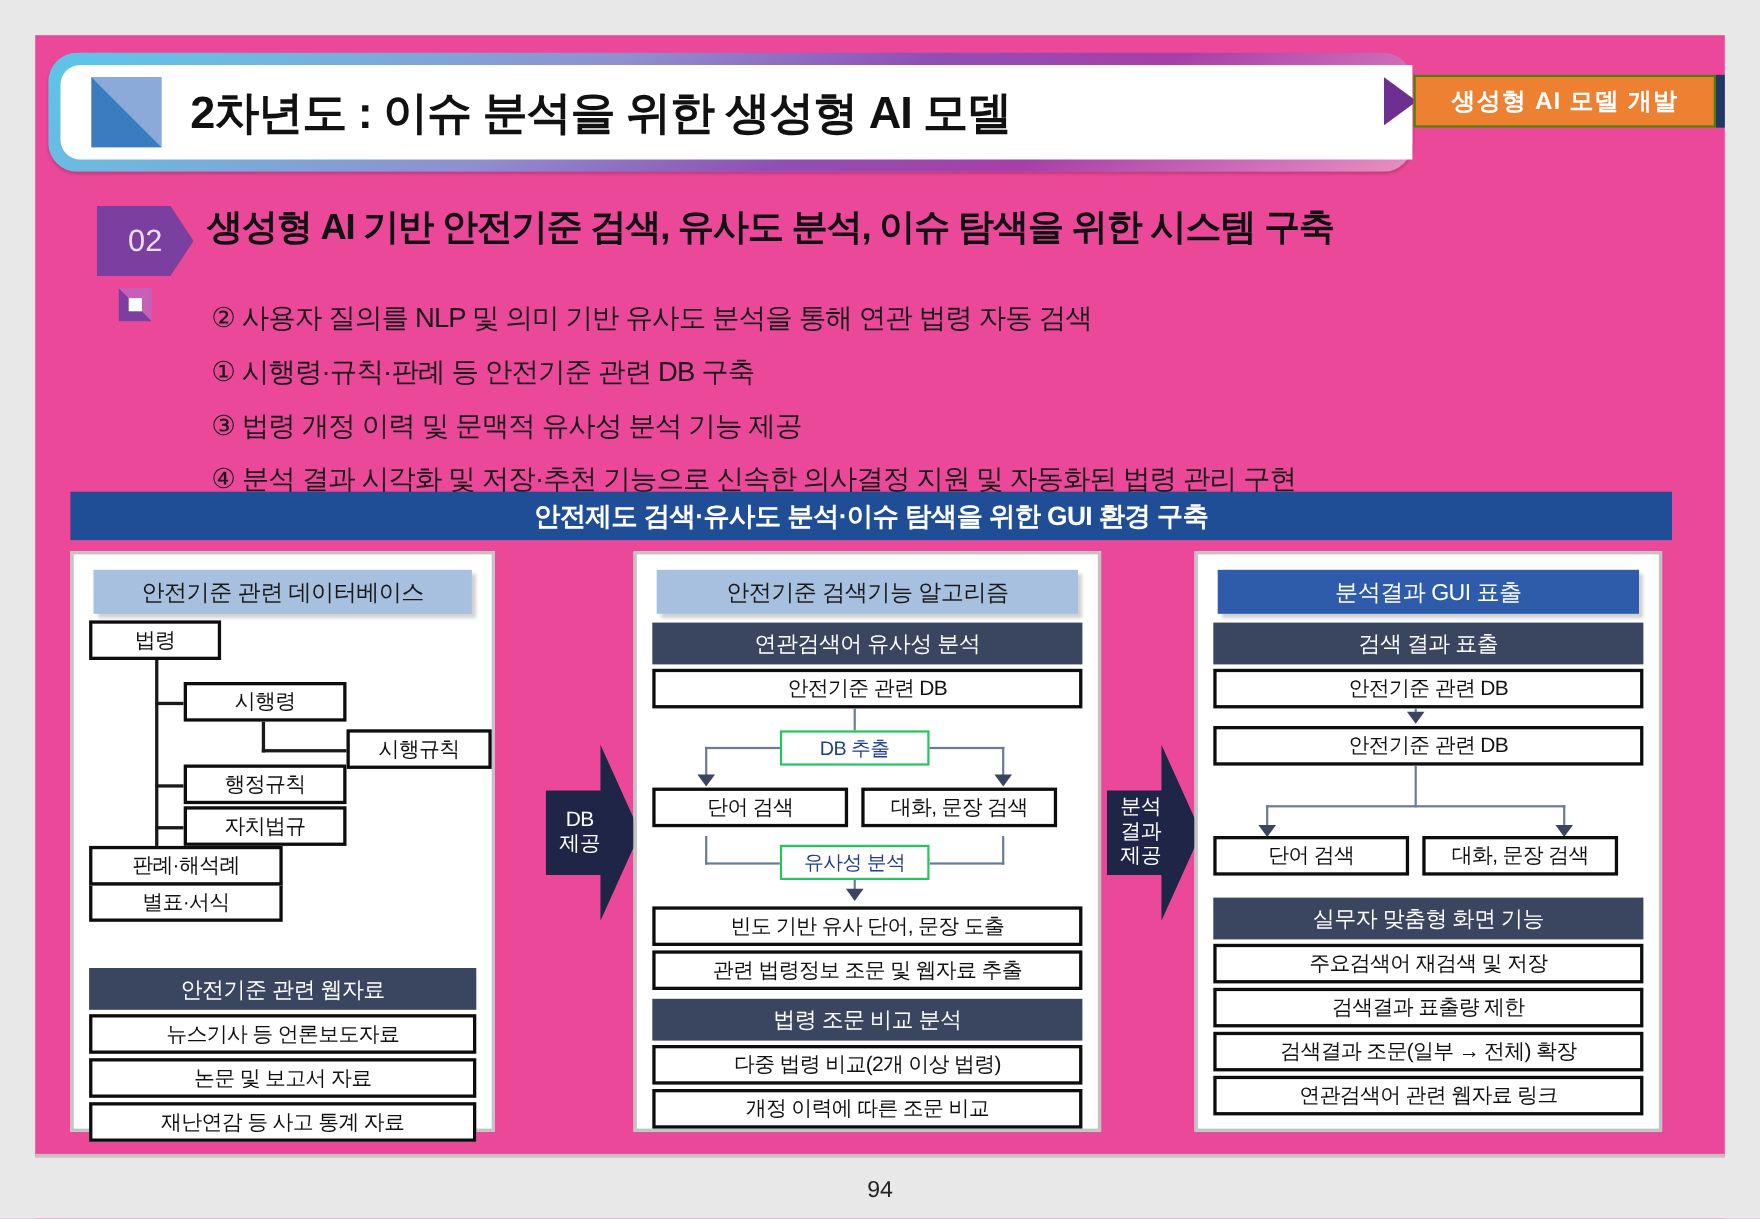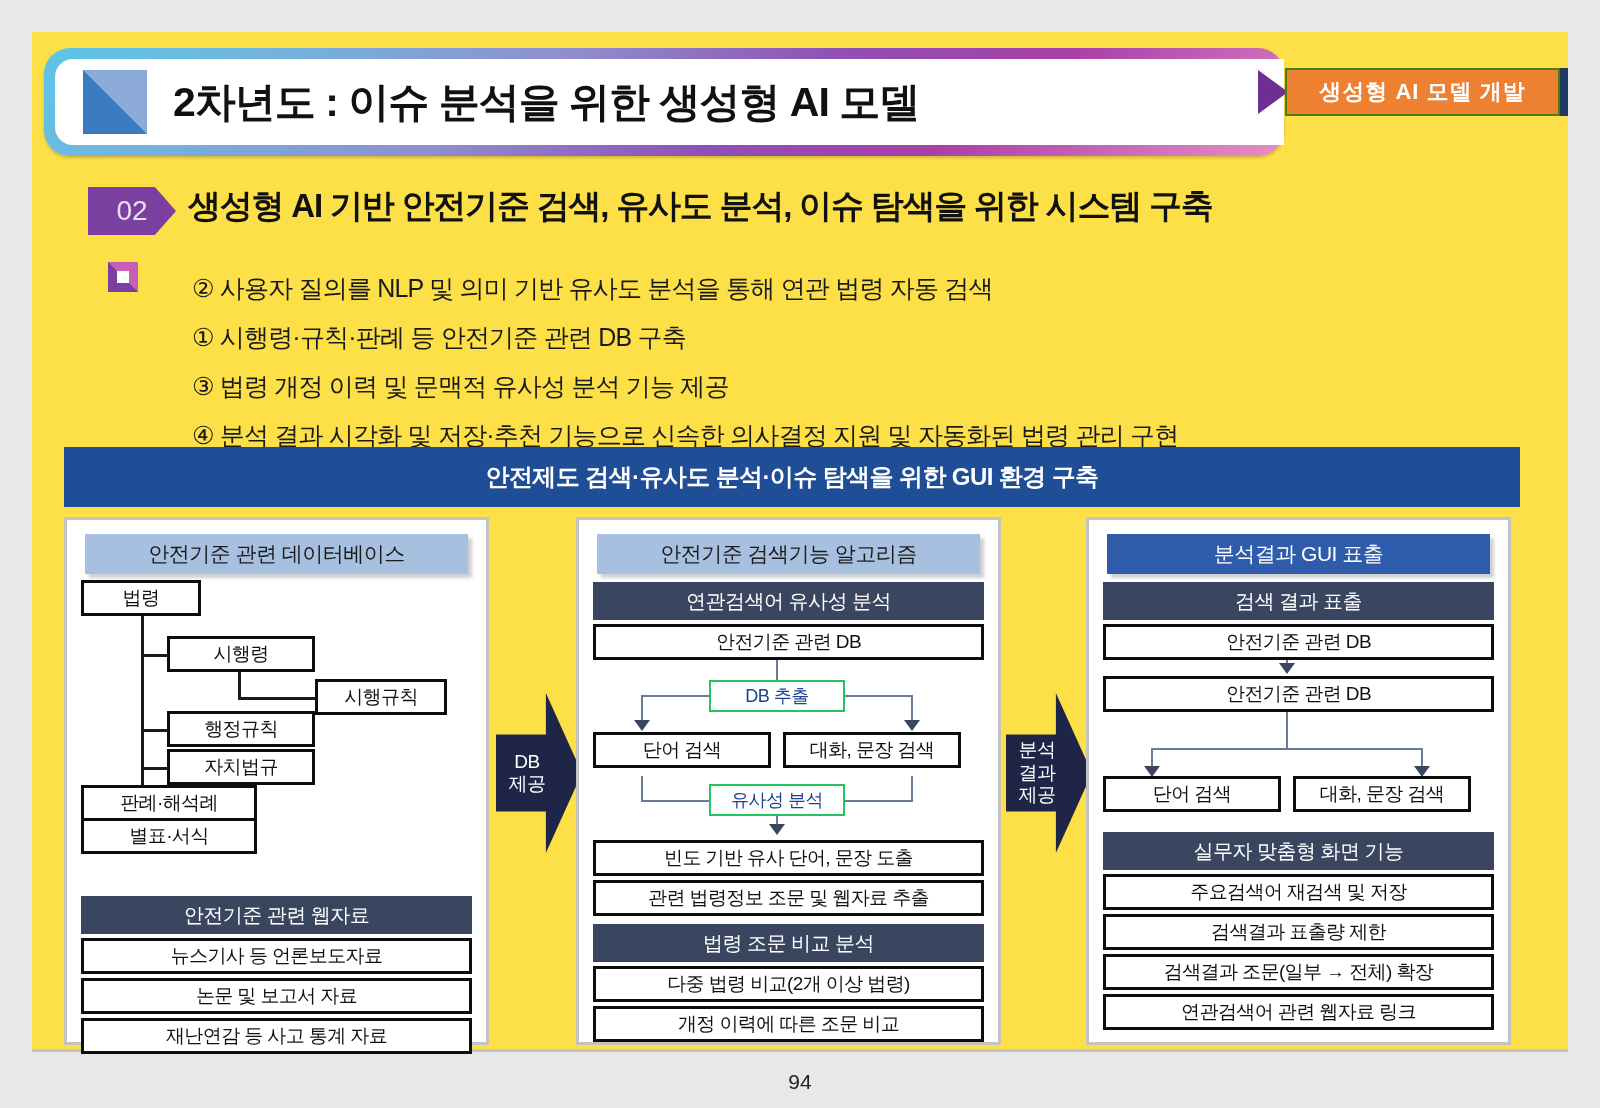--- a/index.html
+++ b/index.html
@@ -4,21 +4,21 @@
 <style>
   * { box-sizing: border-box; }
   html, body {
     margin: 0; padding: 0;
     background: #e8e8e8;
     font-family: "Liberation Sans", "DejaVu Sans", sans-serif;
   }
   #slide {
     position: relative;
     width: 1600px; height: 1108px;
-    background: #fde047;
+    background: #ec4899;
     margin: 0 auto;
     overflow: hidden;
     padding-left: 44px;
   }
   
   .frame-top    { position:absolute; left:0; top:0; width:1600px; height:32px; background:#e8e8e8; }
   .frame-bottom { position:absolute; left:0; bottom:0; width:1600px; height:56px; background:#e8e8e8; }
   .frame-left   { position:absolute; left:0; top:0; width:32px; height:1108px; background:#e8e8e8; }
   .frame-right  { position:absolute; right:0; top:0; width:32px; height:1108px; background:#e8e8e8; }
   .frame-rule   { position:absolute; left:32px; bottom:56px; width:1536px; height:3px; background:#c2c2c2; }
@@ -61,21 +61,21 @@
     color:#ffffff; font-size:22px; font-weight:bold; letter-spacing:1px;
     white-space:nowrap;
   }
   .header-badge-edge {
     position:absolute; left:1560px; top:68px; width:8px; height:48px;
     background:#1f3864;
   }
 
   
   .sec-num {
-    position:absolute; left:88px; top:187px; width:88px; height:48px;
+    position:absolute; left:88px; top:187px; width:88px; height:64px;
     background:#7b3fa0; color:#e9dff2;
     font-size:28px; display:flex; align-items:center; justify-content:center;
     clip-path: polygon(0 0, 76% 0, 100% 50%, 76% 100%, 0 100%);
     text-align: center;
   }
   .sec-title {
     position:absolute; left:188px; top:184px;
     font-size:33px; font-weight:bold; color:#111; letter-spacing:-1.2px;
     white-space:nowrap;
   }
@@ -89,31 +89,31 @@
   .bullet-mark i { display:block; width:12px; height:12px; background:#fff; }
   .bullet-list { position:absolute; left:152px; top:256px; width:1300px; }
   .bullet-list li {
     list-style:none; font-size:25px; color:#1a1a1a; letter-spacing:-0.8px;
     margin-bottom:16px; white-space:nowrap;
   }
 
   
   .diagram { position:absolute; left:64px; top:447px; width:1456px; height:600px; }
   .diagram-head {
-    height:60px; background:#1f4e96; color:#fff;
+    height:44px; background:#1f4e96; color:#fff;
     display:flex; align-items:center; justify-content:center;
     font-size:24px; font-weight:bold; letter-spacing:-0.6px;
   }
   .diagram-body { position:relative; height:548px; }
 
   .panel {
     position:absolute; top:10px; height:528px;
     background:#ffffff; border:3px solid #c3c3c3;
   }
-  .panel.p1 { left:0px;    width:425px; }
+  .panel.p1 { left:0px;    width:386px; }
   .panel.p2 { left:512px;  width:425px; }
   .panel.p3 { left:1022px; width:425px; }
 
   .panel-title {
     position:relative; margin:14px 18px 0 18px; height:40px;
     display:flex; align-items:center; justify-content:center;
     font-size:21px; color:#1a1a1a; letter-spacing:-0.5px;
     box-shadow:4px 4px 3px rgba(150,150,150,.45);
   }
   .panel-title.lt { background:#a8c0e0; color:#1a1a1a; }

